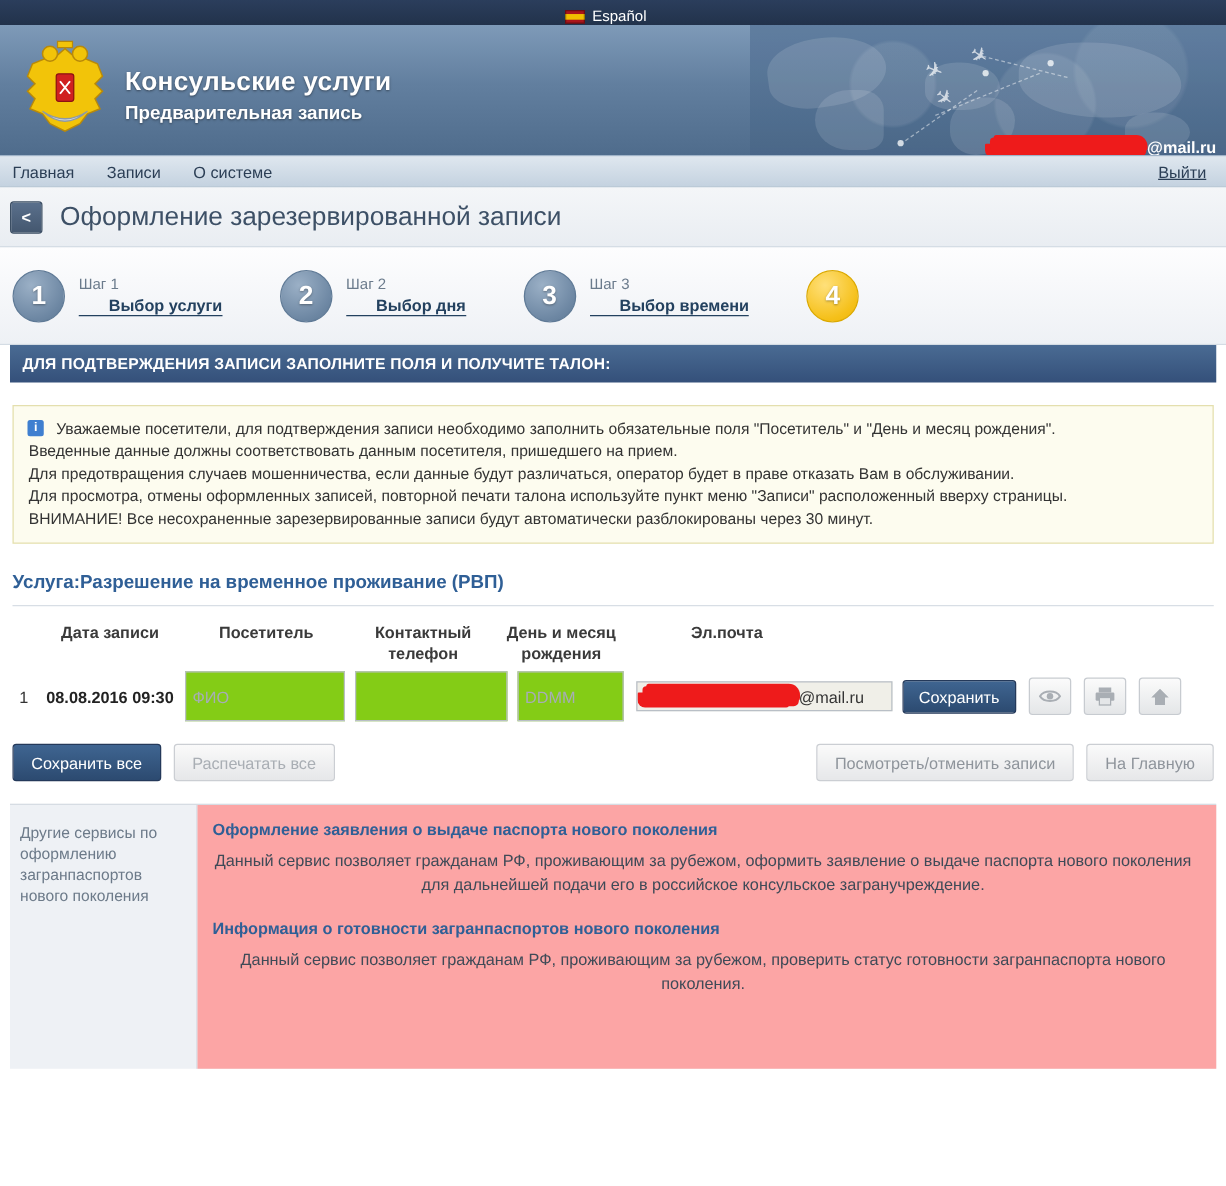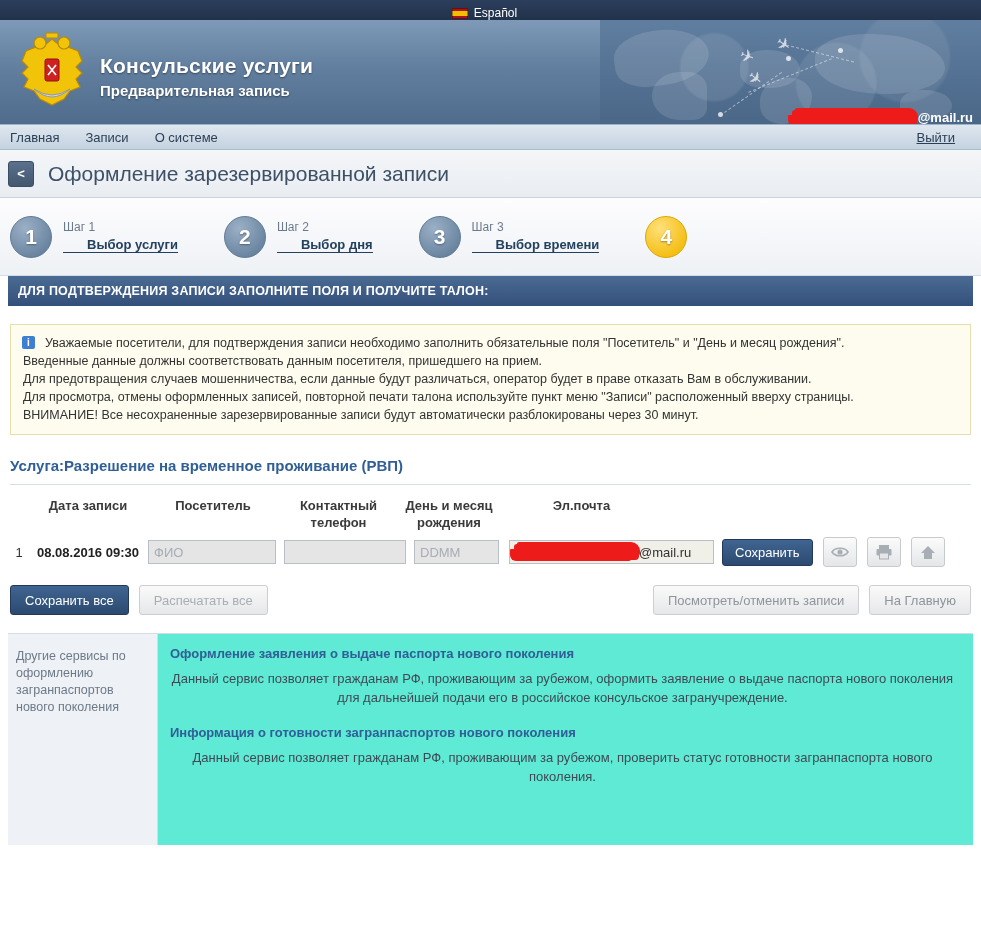--- a/index.html
+++ b/index.html
@@ -102,21 +102,21 @@
   .navbar {
     height: 25px;
     background: linear-gradient(to bottom,#dfe7ef 0%, #c4d2e0 100%);
     border-bottom: 1px solid #a9bccd;
     display: flex; align-items: center;
     padding: 0 10px;
     font-size: 13px;
   }
   .nav-item { color: #2b3e55; margin-right: 26px; cursor: pointer; }
   .nav-spacer { flex: 1; }
-  .nav-logout { color: #2b3e55; cursor: pointer; margin-right: 16px; text-decoration: underline; }
+  .nav-logout { color: #2b3e55; cursor: pointer; margin-right: 6px; text-decoration: underline; }
 
   
   .page-head {
     height: 48px;
     background: linear-gradient(to bottom,#f4f6f8,#e9edf2);
     border-bottom: 1px solid #c9d3dd;
     display: flex; align-items: center; padding-left: 8px;
   }
   .back-btn {
     width: 26px; height: 26px; border-radius: 3px;
@@ -198,21 +198,21 @@
   .th-date   { width: 120px; }
   .th-name   { width: 130px; }
   .th-phone  { width: 121px; }
   .th-birth  { width: 100px; }
   .th-email  { width: 165px; }
 
   .trow { display: flex; align-items: center; padding-bottom: 6px; }
   .cell-idx  { width: 18px; text-align: center; font-size: 13px; }
   .cell-date { width: 120px; font-size: 13px; font-weight: bold; color: #222; text-align: center; }
   .inp {
-    height: 24px; border: 1px solid #b9bfc6; background: #e5e5e5;
+    height: 40px; border: 1px solid #b9bfc6; background: #84cc16;
     font-family: "Liberation Sans", sans-serif; font-size: 13px;
     padding: 0 5px; color: #333; outline: none;
   }
   .inp::placeholder { color: #a6adb5; }
   .inp-name  { width: 128px; }
   .inp-phone { width: 122px; margin-left: 8px; }
   .inp-birth { width: 85px; margin-left: 8px; }
   .email-box {
     width: 205px; height: 24px; margin-left: 10px;
     border: 1px solid #b9bfc6; background: #f0efe8;
@@ -257,21 +257,21 @@
     background: #eef1f5;
     border-top: 1px solid #d6dce3;
     display: flex;
     min-height: 212px;
   }
   .footer-side {
     width: 150px; padding: 14px 10px 0 8px;
     color: #6c7a89; font-size: 12.5px; line-height: 17px;
     border-right: 1px solid #d6dce3;
   }
-  .footer-main { flex: 1; background: #5eead4; padding: 12px 18px 0 12px; }
+  .footer-main { flex: 1; background: #fca5a5; padding: 12px 18px 0 12px; }
   .svc-head { color: #2f5f96; font-size: 13px; font-weight: bold; margin-bottom: 8px; }
   .svc-text { color: #3f4a57; font-size: 13px; line-height: 19px; margin-bottom: 18px; text-align: center; }
 
   .bottom-strip { height: 10px; }
 </style>
 </head>
 <body>
 
 <div class="langbar">
   <a class="lang">

